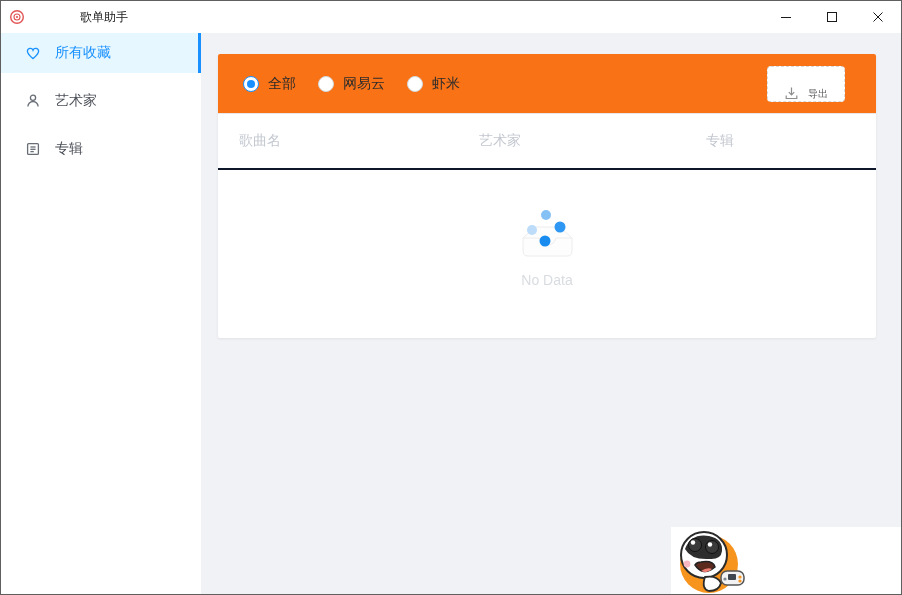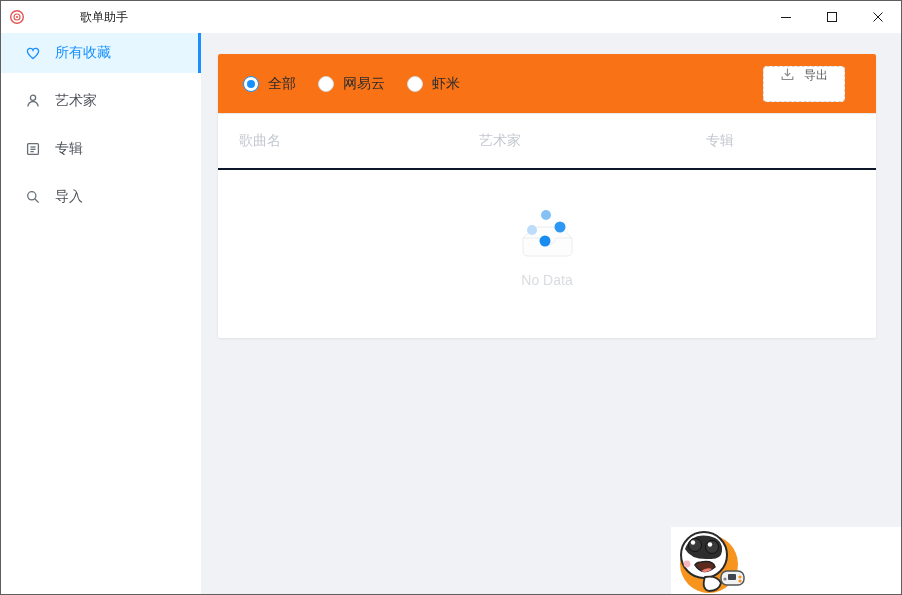--- a/index.html
+++ b/index.html
@@ -64,21 +64,21 @@
     background:#fff; margin-right:9px; position:relative; flex:0 0 16px;
   }
   .radio.checked .radio-dot { border:1.5px solid #1890ff; }
   .radio.checked .radio-dot::after {
     content:""; position:absolute; left:50%; top:50%; transform:translate(-50%,-50%);
     width:8px; height:8px; border-radius:50%; background:#1890ff;
   }
   .export-btn {
     margin-left:auto; height:36px; padding:0 16px; background:#fff;
     border:1px dashed #d9d9d9; border-radius:4px; display:inline-flex;
-    align-items:flex-start; font-size:12px; color:#595959; cursor:pointer;
+    align-items:flex-end; font-size:10px; color:#595959; cursor:pointer;
     font-family:Liberation Serif, serif;
   }
   .export-btn .dl-icon { width:15px; height:15px; margin-right:9px; display:inline-flex; }
 
   
   .thead {
     height:56px; flex:0 0 56px; display:flex; align-items:center;
     border-bottom:2px solid #0f172a; font-size:14px; color:#c3c7cf;
   }
   .th { padding-left:21px; }
@@ -160,29 +160,20 @@
       <div class="menu-item">
         <span class="mi-icon">
           <svg viewBox="0 0 16 16" width="16" height="16" fill="none" stroke-width="1.3">
             <rect x="2.6" y="2.6" width="10.8" height="10.8" rx="1"></rect>
             <line x1="5.4" y1="6" x2="10.6" y2="6"></line>
             <line x1="5.4" y1="8.3" x2="10.6" y2="8.3"></line>
             <line x1="5.4" y1="10.6" x2="8.8" y2="10.6"></line>
           </svg>
         </span>
         <span>专辑</span>
-      </div>
-      <div class="menu-item">
-        <span class="mi-icon">
-          <svg viewBox="0 0 16 16" width="16" height="16" fill="none" stroke-width="1.3">
-            <circle cx="6.8" cy="6.8" r="4.1"></circle>
-            <line x1="10" y1="10" x2="13.6" y2="13.6"></line>
-          </svg>
-        </span>
-        <span>导入</span>
       </div>
     </aside>
 
     <main class="main">
       <div class="card">
 
         <div class="toolbar">
           <div class="radio-group">
             <label class="radio checked">
               <span class="radio-dot"></span>

